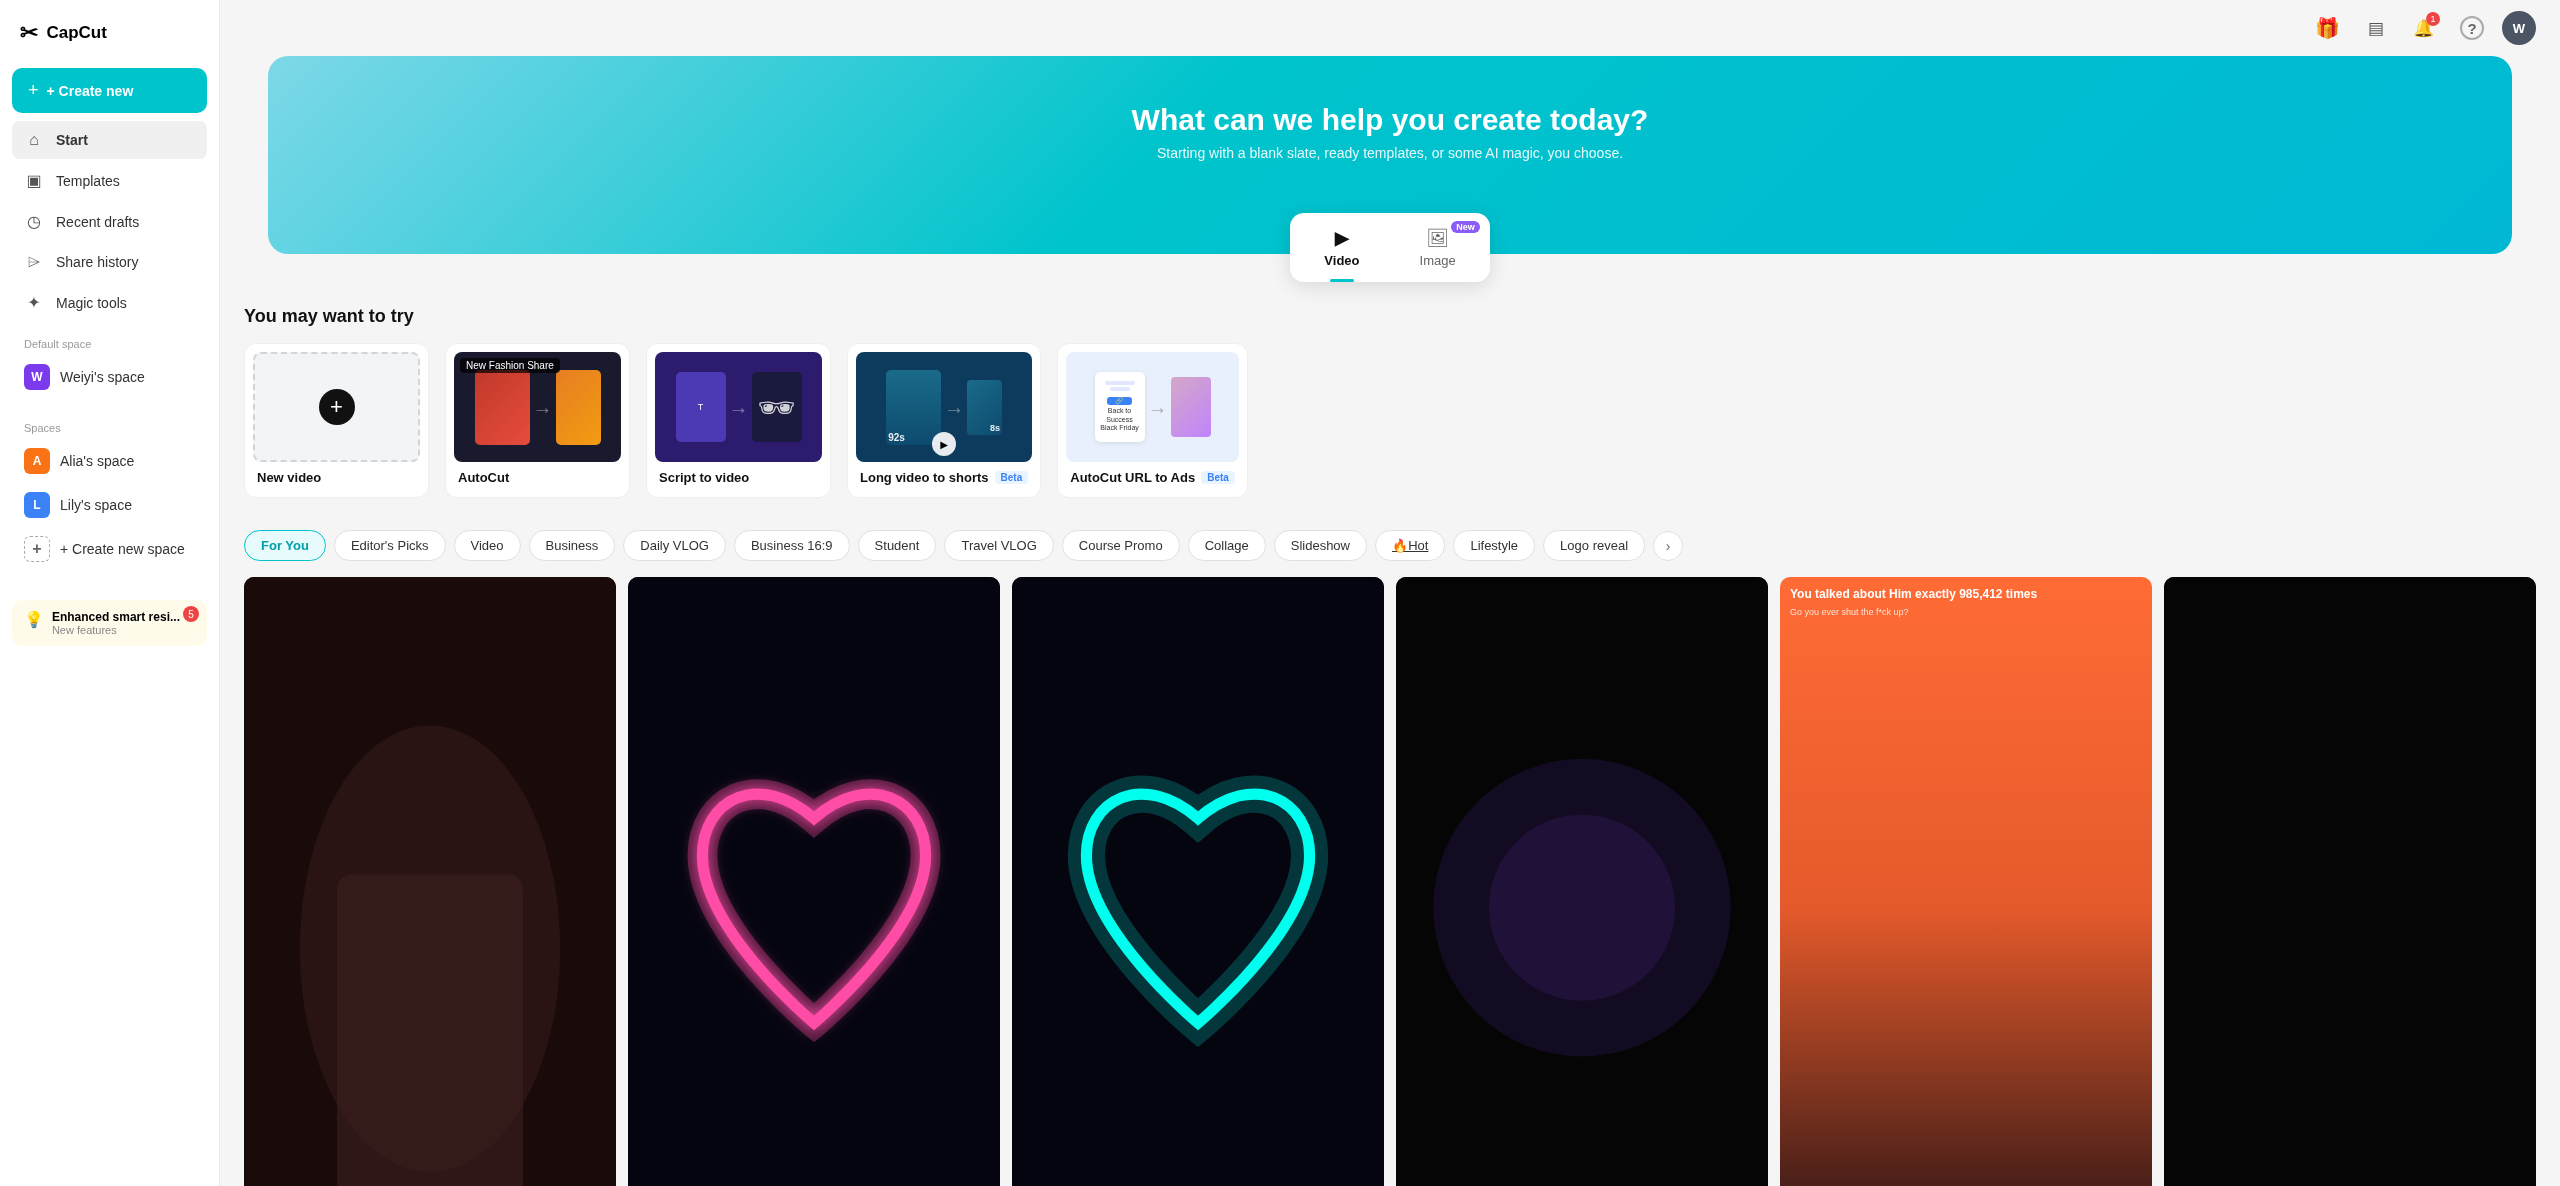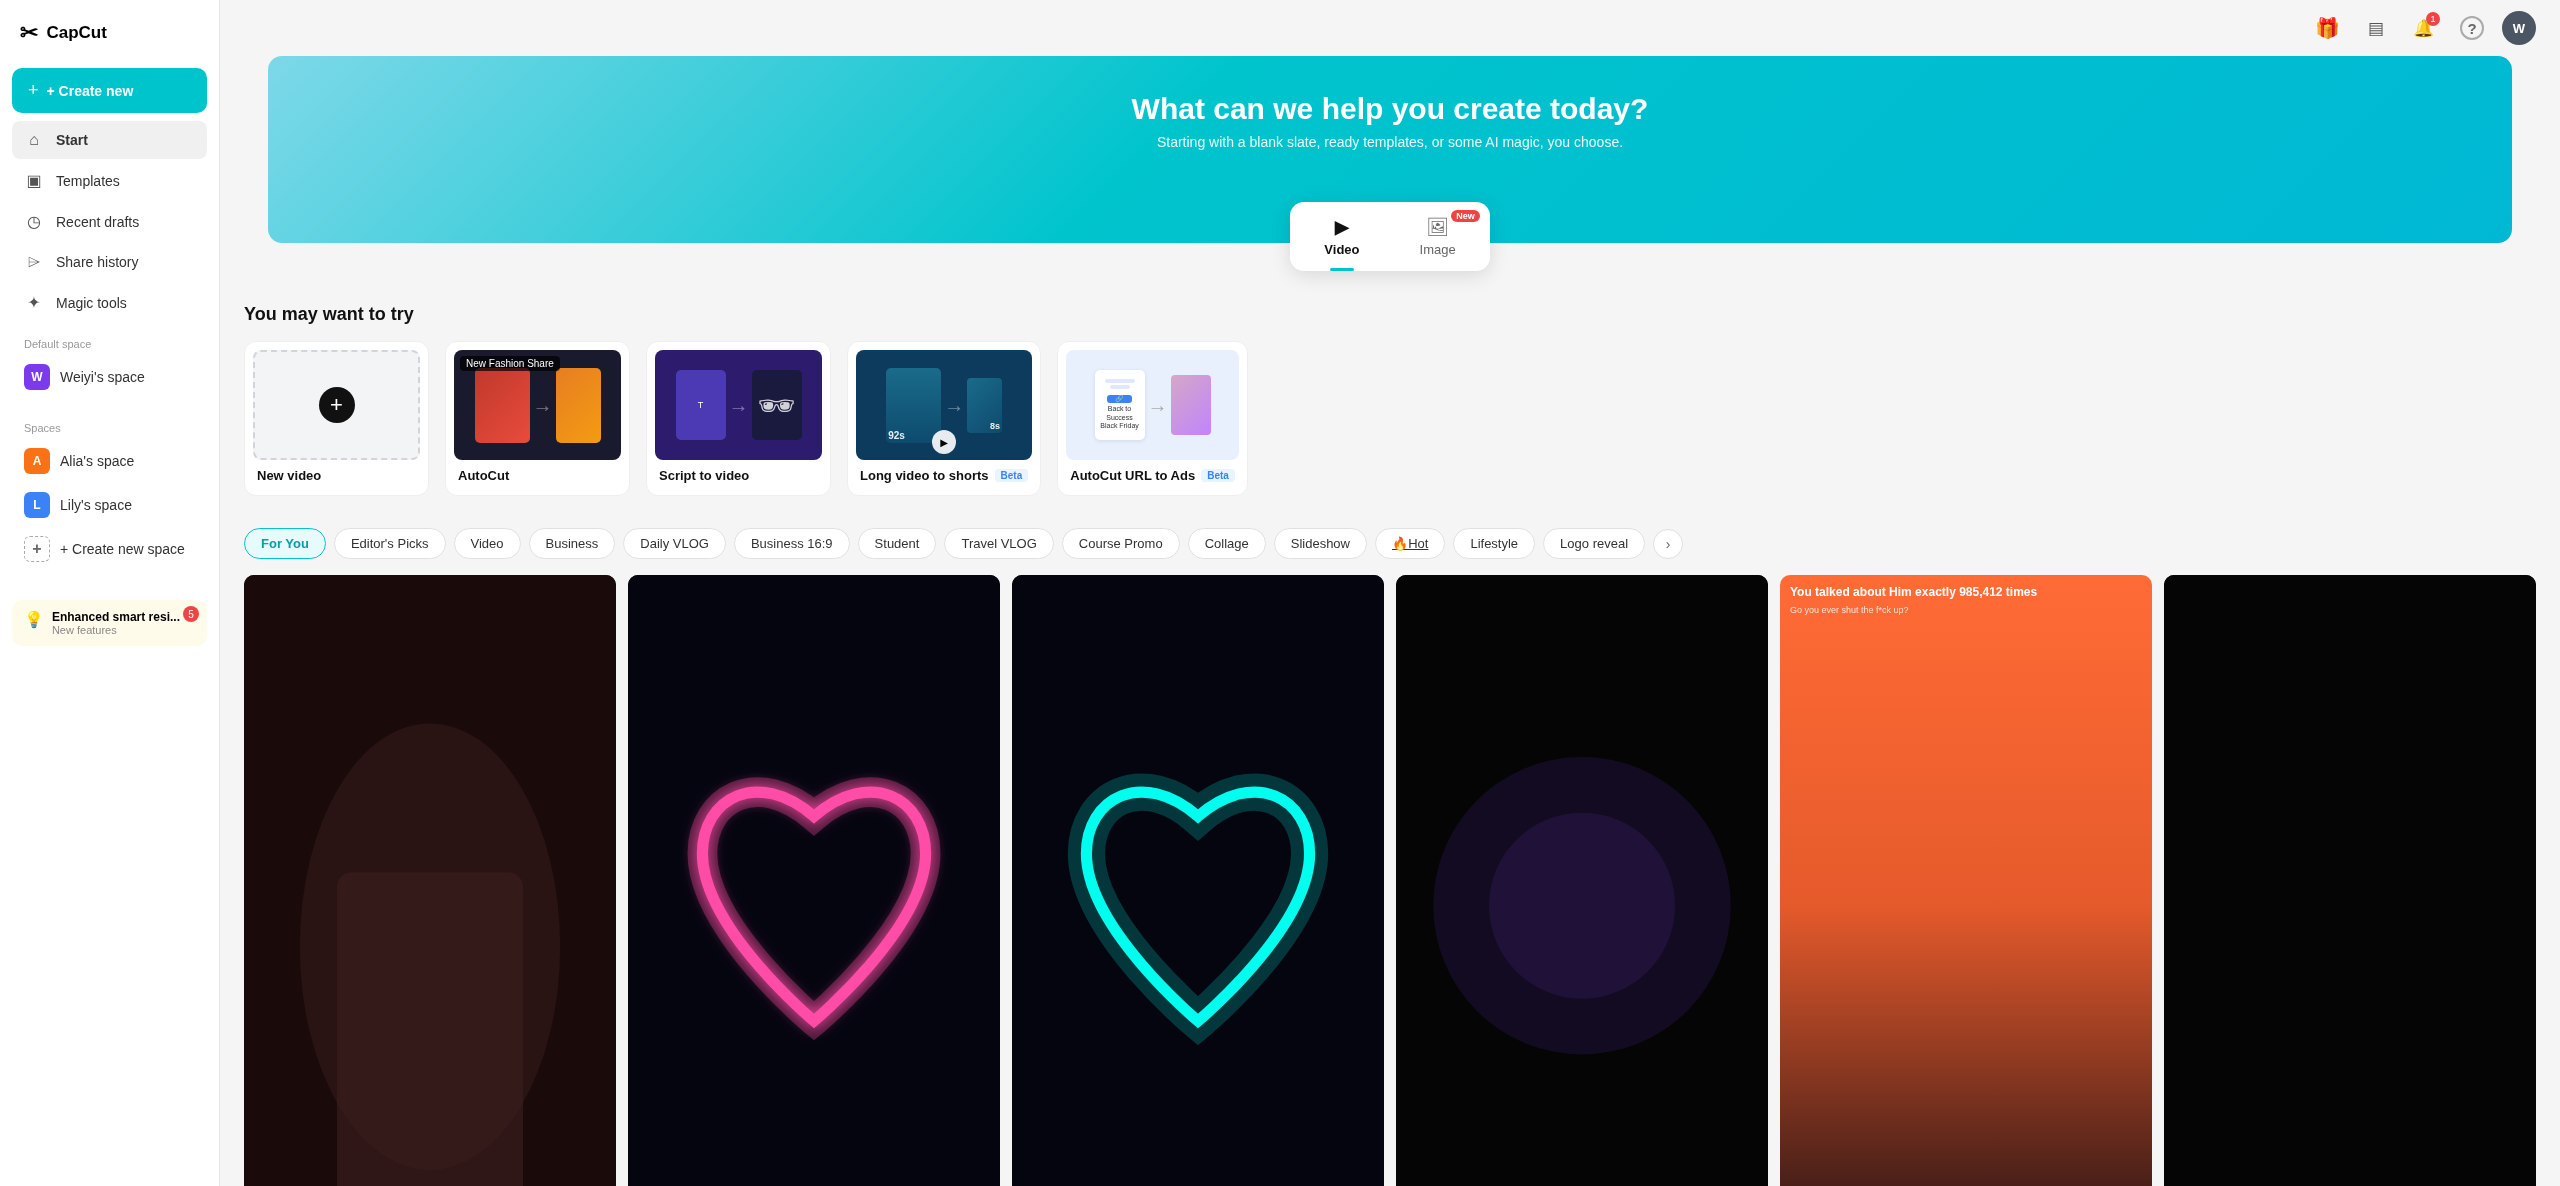--- a/index.html
+++ b/index.html
@@ -149,24 +149,24 @@
       background: #4b5563;
       display: flex; align-items: center; justify-content: center;
       color: #fff;
       font-size: 13px;
       font-weight: 600;
       cursor: pointer;
     }
 
     
     #hero {
-      margin: 0 24px 13px;
-      border-radius: 14px;
+      margin: 0 24px 4px;
+      border-radius: 20px;
       background: linear-gradient(135deg, #7dd8e8 0%, #00c4cc 40%, #00b8d4 100%);
-      padding: 36px 24px 0;
+      padding: 47px 24px 0;
       text-align: center;
       min-height: 180px;
       position: relative;
       overflow: visible;
     }
     #hero h1 {
       font-size: 30px;
       font-weight: 800;
       color: #fff;
       margin-bottom: 8px;
@@ -211,21 +211,21 @@
       left: 50%;
       transform: translateX(-50%);
       width: 24px;
       height: 3px;
       background: #00c4cc;
       border-radius: 2px;
     }
     .new-badge {
       position: absolute;
       top: 2px; right: 4px;
-      background: #ef4444;
+      background: #8b5cf6;
       color: #fff;
       font-size: 9px;
       padding: 1px 5px;
       border-radius: 6px;
       font-weight: 700;
     }
 
     
     #content {
       padding: 48px 24px 24px;

